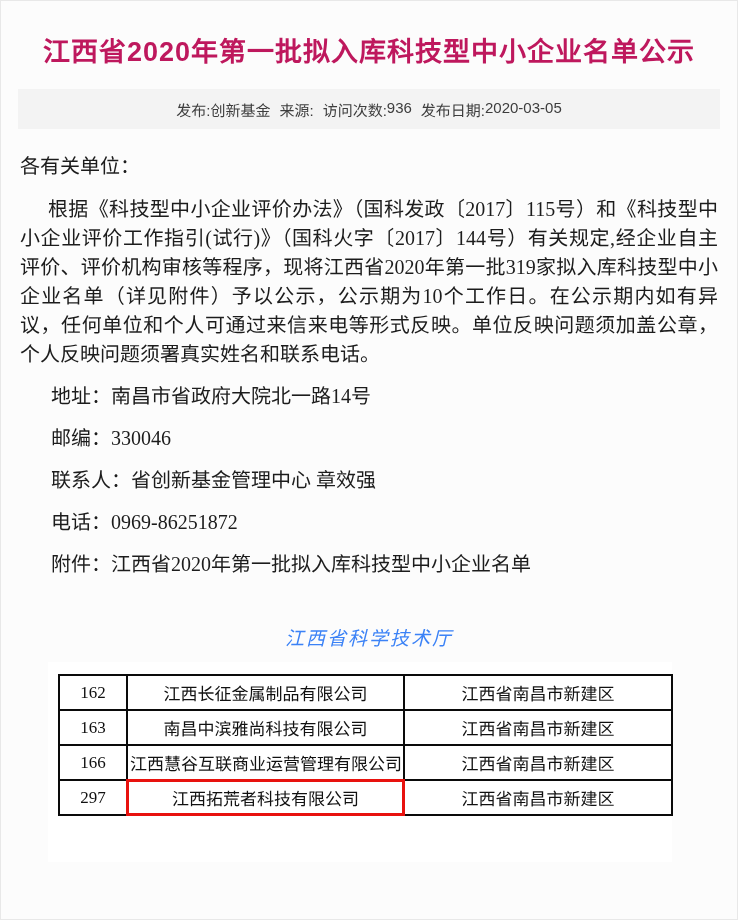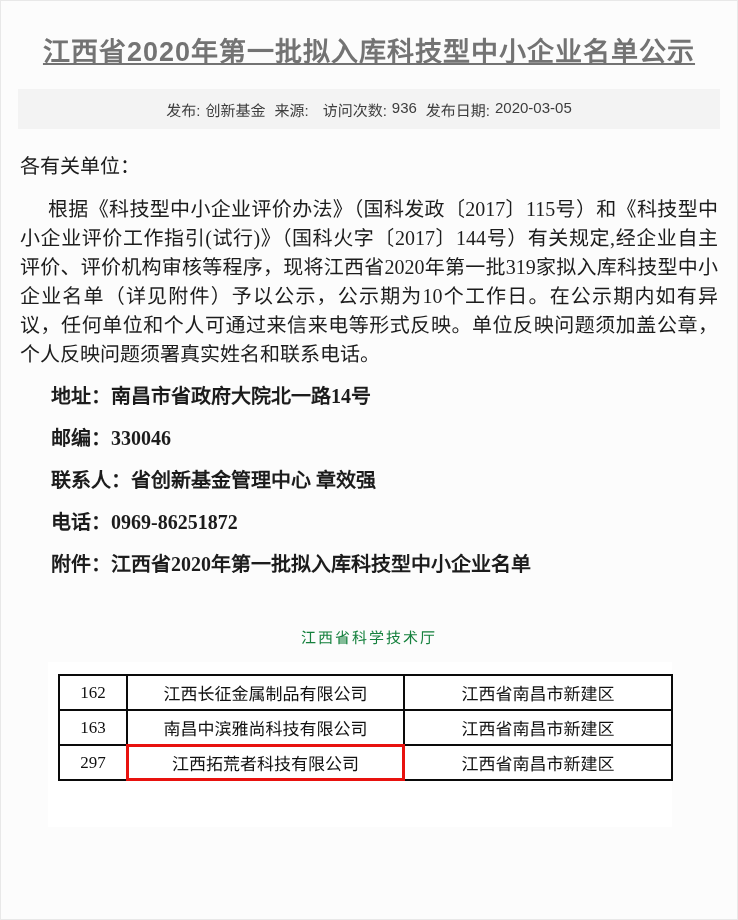--- a/index.html
+++ b/index.html
@@ -18,65 +18,65 @@
   }
   
   .page-title {
     margin: 36px 20px 0;
     text-align: center;
     font-family: "Liberation Sans", sans-serif;
     font-weight: bold;
     font-size: 27px;
     line-height: 30px;
     letter-spacing: 1px;
-    color: #737373;
-    text-decoration: underline;
+    color: #be185d;
   }
   .meta-bar {
     margin: 22px 17px 0;
     height: 40px;
     background: #f3f3f3;
     display: flex;
     justify-content: center;
     align-items: center;
     gap: 9px;
     font-family: "Liberation Sans", sans-serif;
     font-size: 15px;
     color: #3d3d3d;
     white-space: nowrap;
   }
-  .meta-item { display: inline-flex; gap: 5px; }
+  .meta-item { display: inline-flex; }
   
   .content {
     margin: 0 19px;
     font-size: 20px;
     color: #1c1c1c;
   }
   .salutation {
     margin: 23px 0 0;
     line-height: 29px;
   }
   .main-para {
     margin: 14px 0 0;
     line-height: 29px;
     text-indent: 28px;
     text-align: justify;
   }
-  .contact { margin-top: 12px; font-weight: bold; }
+  .contact { margin-top: 12px; }
   .contact p {
     margin: 13px 0 0 31px;
     line-height: 29px;
   }
   .signature {
     margin: 45px 0 0;
     text-align: center;
-    font-size: 15px;
+    font-size: 19px;
     line-height: 29px;
-    color: #15803d;
+    color: #3b82f6;
     letter-spacing: 2px;
+    font-style: italic;
   }
   
   .attachment {
     box-sizing: border-box;
     margin: 9px 0 0 47px;
     width: 624px;
     background: #ffffff;
     padding: 12px 0 46px 10px;
   }
   table.roster {
@@ -151,20 +151,25 @@
           <td class="col-no">162</td>
           <td class="col-name">江西长征金属制品有限公司</td>
           <td class="col-region">江西省南昌市新建区</td>
         </tr>
         <tr>
           <td class="col-no">163</td>
           <td class="col-name">南昌中滨雅尚科技有限公司</td>
           <td class="col-region">江西省南昌市新建区</td>
         </tr>
         <tr>
+          <td class="col-no">166</td>
+          <td class="col-name">江西慧谷互联商业运营管理有限公司</td>
+          <td class="col-region">江西省南昌市新建区</td>
+        </tr>
+        <tr>
           <td class="col-no">297</td>
           <td class="col-name hl">江西拓荒者科技有限公司</td>
           <td class="col-region">江西省南昌市新建区</td>
         </tr>
       </tbody>
     </table>
   </div>
 
 </div>
 

